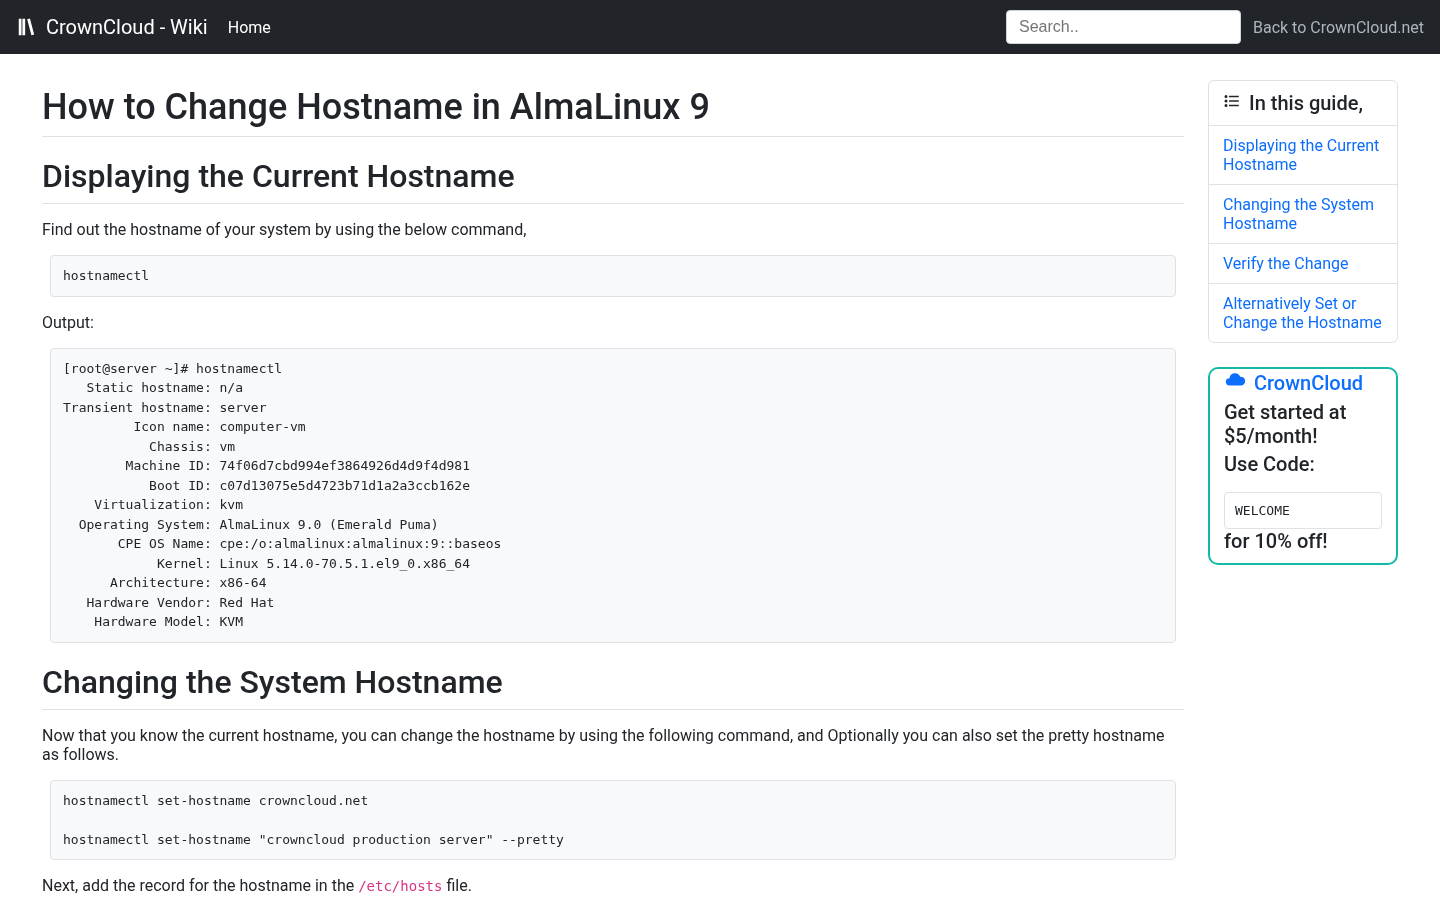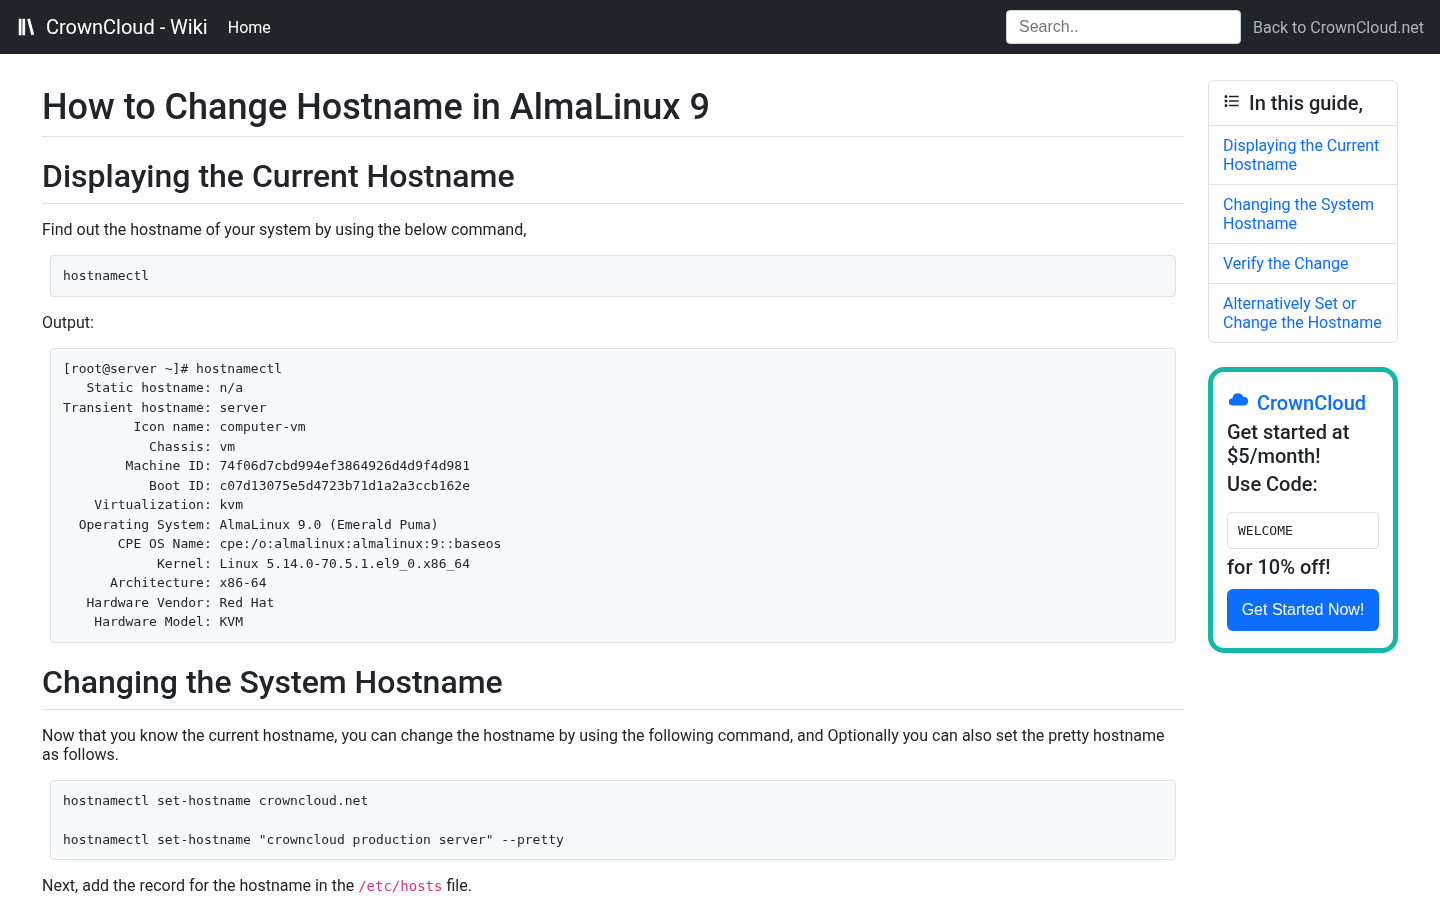--- a/index.html
+++ b/index.html
@@ -60,33 +60,33 @@
     }
     .toc-header {
       padding: 10px 14px; font-size: 20px; font-weight: 500;
       display: flex; align-items: center; gap: 8px;
     }
     .toc-item {
       display: block; padding: 10px 14px; color: #0d6efd;
       text-decoration: none; font-size: 16px; border-top: 1px solid #dee2e6;
     }
     .promo {
-      border: 5px solid #14b8a6; border-radius: 16px;
-      margin-top: 24px; padding: 17px 14px;
+      border: 2px solid #14b8a6; border-radius: 10px;
+      margin-top: 24px; padding: 0 14px;
     }
     .promo-title {
       display: flex; align-items: center; gap: 8px;
       color: #0d6efd; font-size: 20px; font-weight: 500; margin-bottom: 4px;
     }
     .promo-sub { font-size: 20px; font-weight: 500; margin-bottom: 4px; }
     .promo-label { font-size: 20px; font-weight: 500; margin-bottom: 16px; }
     .promo-code {
       background: #fff; border: 1px solid #dee2e6; border-radius: 4px;
       padding: 10px 10px; font-family: SFMono-Regular, Menlo, Monaco, Consolas, monospace;
-      font-size: 13px; margin-bottom: 6px;
+      font-size: 13px; 
     }
     .promo-off { font-size: 20px; font-weight: 500; margin-bottom: 10px; }
     .promo-btn {
       display: block; width: 100%; text-align: center;
       background: #0d6efd; color: #fff; border: none; border-radius: 6px;
       padding: 12px; font-size: 16px; cursor: pointer;
     }
   </style>
 </head>
 <body>
@@ -167,16 +167,15 @@
           <svg width="22" height="22" viewBox="0 0 24 24" fill="#0d6efd">
               <path d="M19 18H6a4 4 0 010-8 6 6 0 0111.6-1.5A4.5 4.5 0 0119 18z"></path>
             </svg>
         </span>
         <span>CrownCloud</span>
       </div>
       <div class="promo-sub">Get started at $5/month!</div>
       <div class="promo-label">Use Code:</div>
       <div class="promo-code">WELCOME</div>
       <div class="promo-off">for 10% off!</div>
-      <button class="promo-btn">Get Started Now!</button>
     </div>
   </aside>
 </div>
 
 </body></html>

